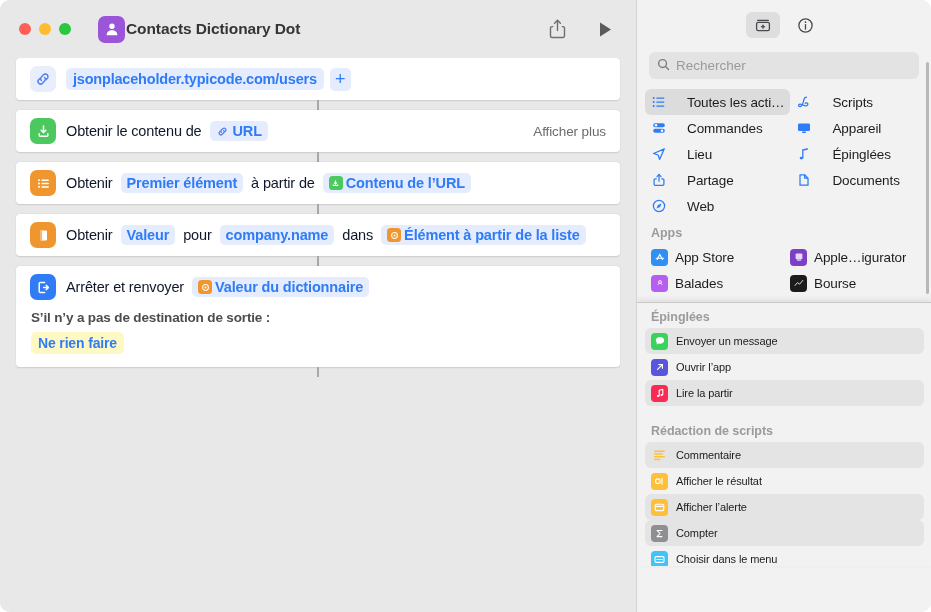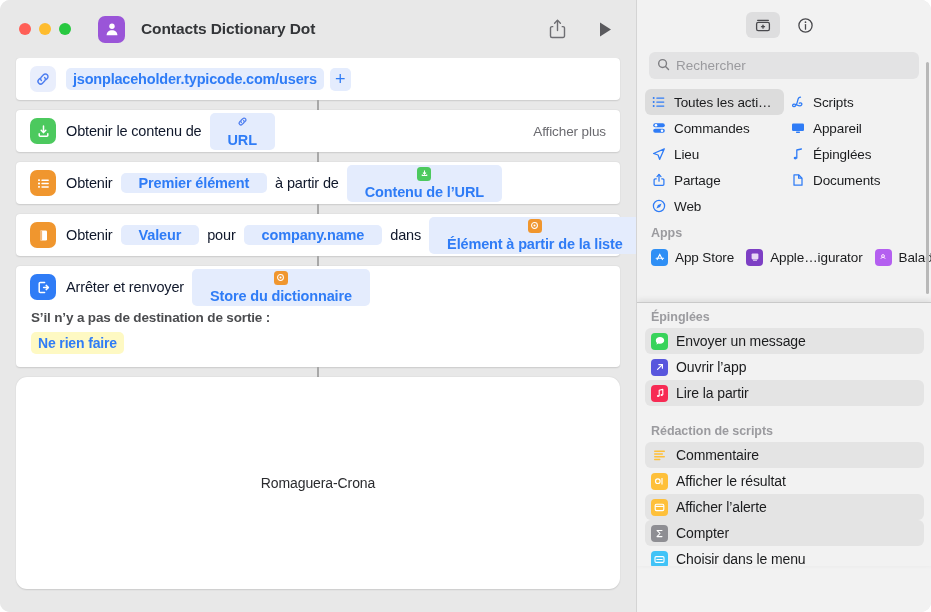--- a/index.html
+++ b/index.html
@@ -47,21 +47,21 @@
     width: 27px; height: 27px;
     border-radius: 7px;
     background: #9a55d8;
     margin-left: 27px;
     display: flex; align-items: center; justify-content: center;
     flex-shrink: 0;
   }
   #app-icon svg { display: block; }
 
   #win-title {
-    margin-left: 16px;
+    margin-left: 1px;
     font-size: 15.5px;
     font-weight: bold;
     color: #333538;
     letter-spacing: -0.1px;
     white-space: nowrap;
   }
 
   .tb-spacer { flex: 1; }
 
   .tb-btn {
@@ -125,26 +125,25 @@
   }
 
   
   .pill {
     display: inline-flex;
     align-items: center;
     gap: 3px;
     background: #e4ecfd;
     color: #2f7cf6;
     border-radius: 5px;
-    padding: 2px 18px;
+    padding: 2px 6px;
     font-size: 14.5px;
     font-weight: bold;
     white-space: nowrap;
     letter-spacing: -0.15px;
-    flex-direction: column;
   }
 
   .pill-url {
     background: #e4ecfd;
     color: #2f7cf6;
     border-radius: 5px;
     padding: 3px 7px;
     font-size: 14.5px;
     font-weight: bold;
     letter-spacing: -0.2px;
@@ -282,34 +281,35 @@
     padding: 0 6px;
   }
   .cat.selected { background: #dcdcdc; }
   .cat-label {
     font-size: 13.5px;
     color: #1b1c1e;
     white-space: nowrap;
     overflow: hidden;
     text-overflow: ellipsis;
     letter-spacing: -0.1px;
+    margin-left: 13px;
   }
   .cat-ic { width: 16px; display: flex; align-items: center; justify-content: center; flex-shrink: 0; color: #2f7cf6; }
 
   .sb-section-head {
     font-size: 12.5px;
     font-weight: bold;
     color: #9b9b9f;
     padding: 7px 14px 4px 14px;
     letter-spacing: -0.05px;
   }
 
   #apps-grid {
     display: grid;
-    grid-template-columns: 1fr 1fr 1fr 1fr;
+    grid-template-columns: 1fr 1fr;
     padding: 0 8px;
   }
   .app-item {
     display: flex; align-items: center; gap: 7px;
     height: 26px; padding: 0 6px; border-radius: 6px;
   }
   .app-ic { width: 17px; height: 17px; border-radius: 4px; flex-shrink: 0;
             display:flex;align-items:center;justify-content:center; }
   .app-label {
     font-size: 13.5px; color: #1b1c1e;
@@ -330,21 +330,21 @@
     overflow: hidden;
   }
 
   .plist { padding: 0 8px; }
   .prow {
     display: flex; align-items: center; gap: 8px;
     height: 26px; padding: 0 6px; border-radius: 6px;
   }
   .prow.alt { background: #e4e4e4; }
   .prow-label {
-    font-size: 14px; color: #1b1c1e;
+    font-size: 11px; color: #1b1c1e;
     white-space: nowrap; letter-spacing: -0.1px;
   }
   .prow-ic {
     width: 17px; height: 17px; border-radius: 4px; flex-shrink: 0;
     display: flex; align-items: center; justify-content: center;
   }
 
   #sb-scroll {
     position: absolute;
     right: 2px;
@@ -517,34 +517,31 @@
         <div class="gap10"></div>
         <span class="atext">Arrêter et renvoyer</span>
         <div class="gap8"></div>
         <span class="pill">
           <span class="tok orange">
             <svg width="9" height="9" viewBox="0 0 16 16">
               <circle cx="8" cy="8" r="5.2" fill="none" stroke="#ffffff" stroke-width="1.8"></circle>
               <circle cx="8" cy="8" r="1.9" fill="#ffffff"></circle>
             </svg>
           </span>
-          <span>Store du dictionnaire</span>
+          <span>Valeur du dictionnaire</span>
         </span>
       </div>
       <div class="sub-line">S’il n’y a pas de destination de sortie :</div>
       <div class="sub-pill-wrap">
         <span class="sub-pill">Ne rien faire</span>
       </div>
     </div>
 
     <div class="connector"></div>
 
-    <div id="result-card">
-      <div id="result-text">Romaguera-Crona</div>
-    </div>
   </div>
 
   <div id="sidebar">
 
     <div id="sb-toolbar">
       <div class="sb-tb-btn active">
         <svg width="18" height="18" viewBox="0 0 18 18" fill="none" stroke="#4a4a4e" stroke-width="1.3">
           <path d="M3.6 4.3 h10.8" stroke-linecap="round"></path>
           <rect x="2.6" y="6.4" width="12.8" height="8.2" rx="1.6"></rect>
           <path d="M9 9.2 v3" stroke-linecap="round"></path>

